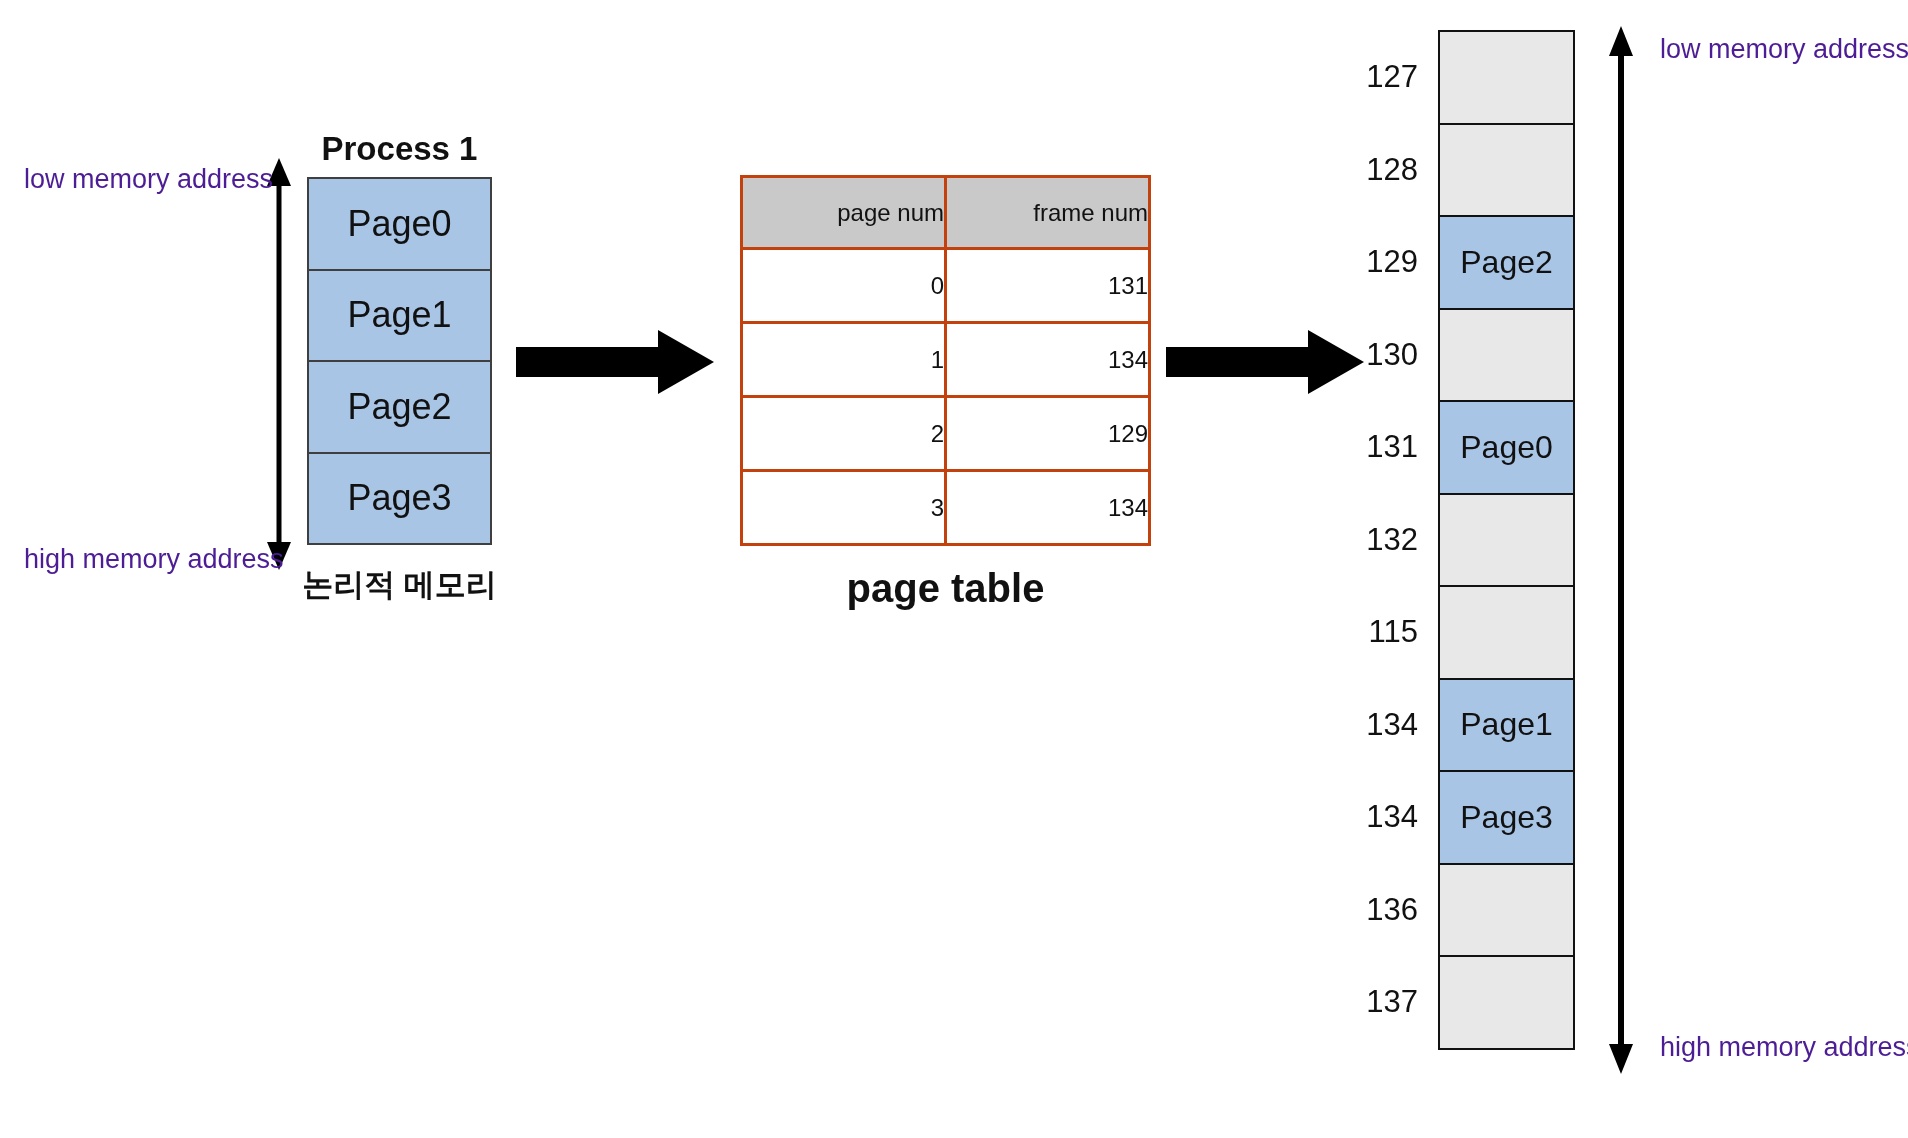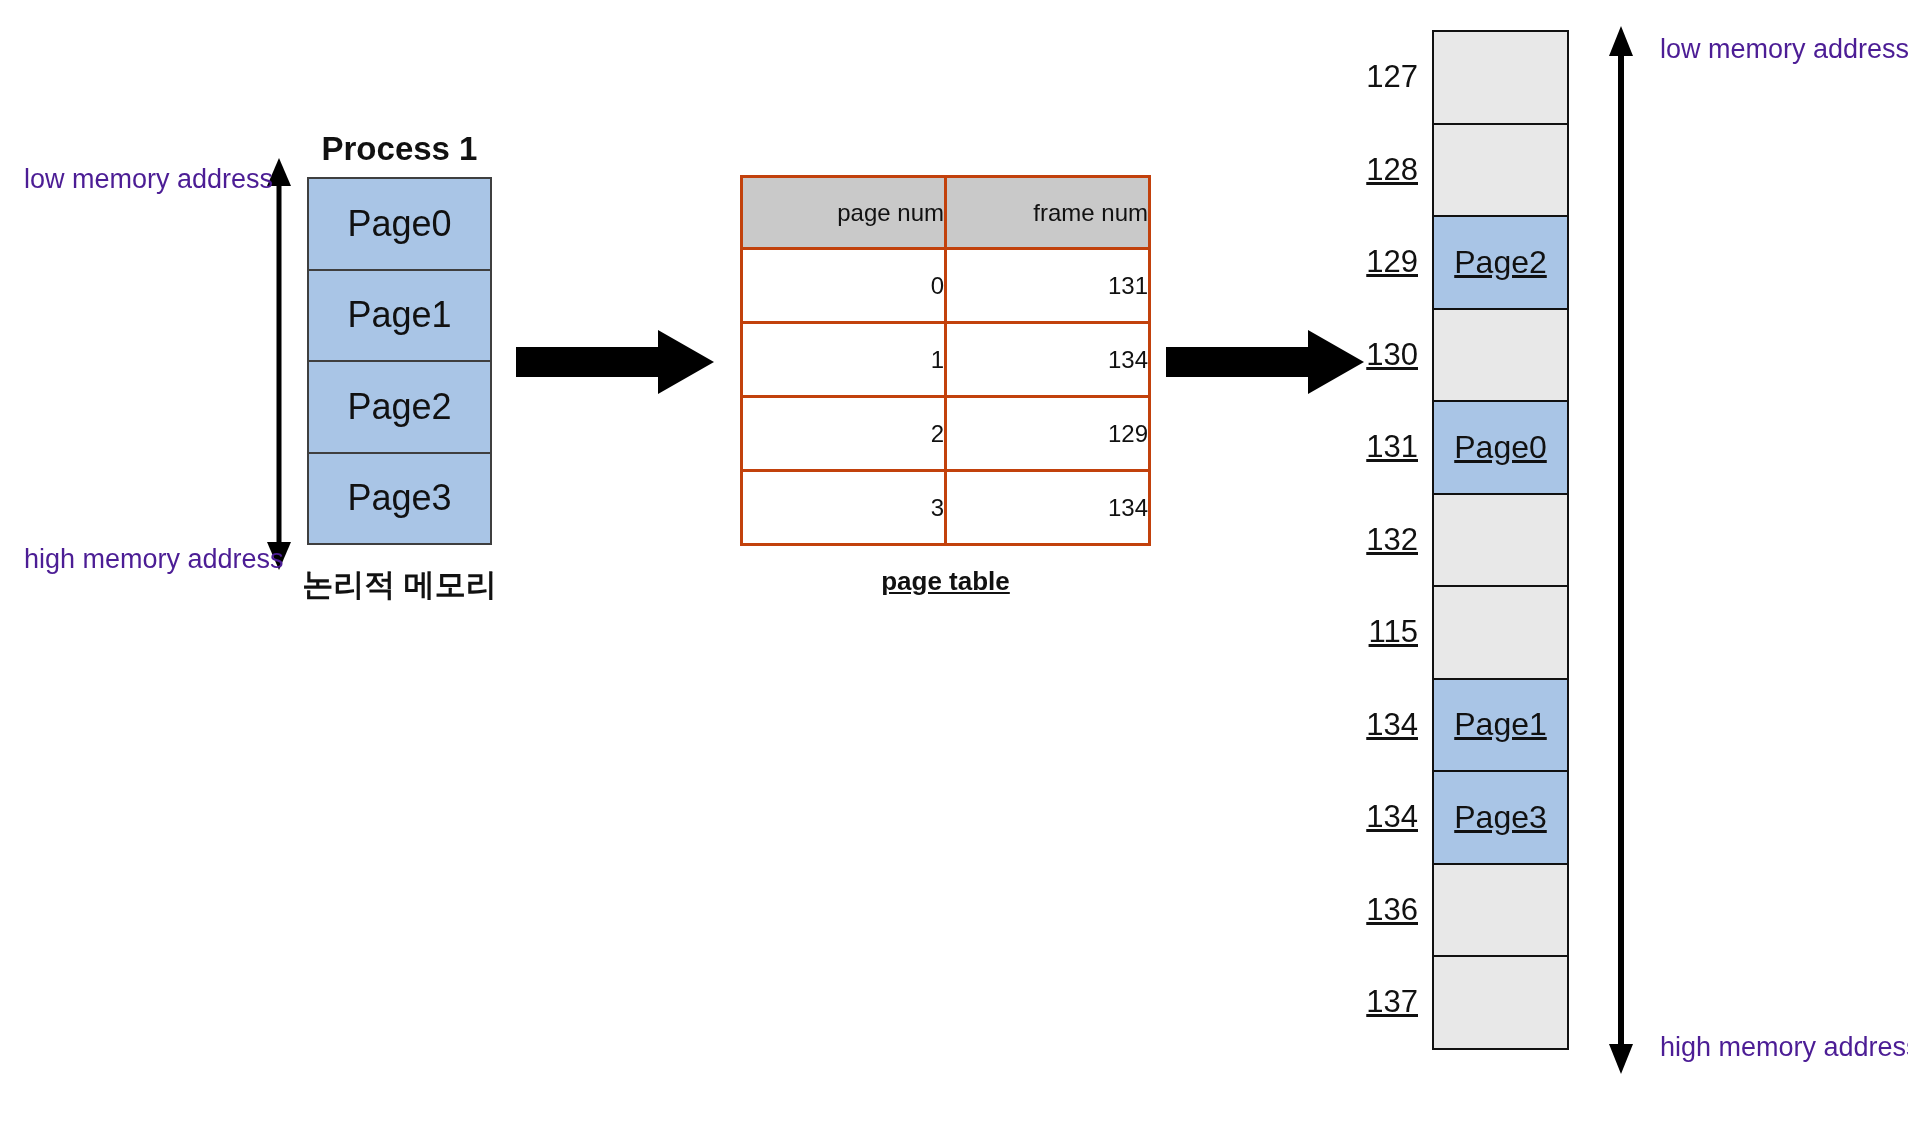--- a/index.html
+++ b/index.html
@@ -44,28 +44,28 @@
     table-layout:fixed;
   }
   .ptable th, .ptable td {
     border:3px solid #c2410c; text-align:right; background:#fff;
     font-size:24px; padding:0;
   }
   .ptable th {
     width:201px; height:69px; background:var(--header-fill); font-weight:normal;
   }
   .ptable td { height:71px; }
-  #cap-table { left:740px; top:566px; width:411px; font-size:26px;text-decoration:underline; }
+  #cap-table { left:740px; top:566px; width:411px; font-size:40px; }
 
   
   .mem-wrap { position:absolute; left:1338px; top:30px; }
   .mem-row { display:flex; align-items:stretch; height:94.5px; }
-  .mem-row:not(:first-child) { margin-top:-2px;text-decoration:underline; }
+  .mem-row:not(:first-child) { margin-top:-2px; }
   .mem-addr {
-    width:80px; padding-right:14px; font-size:31px;
+    width:80px; padding-right:20px; font-size:31px;
     display:flex; align-items:center; justify-content:flex-end;
   }
   .mem-cell {
     width:137px; box-sizing:border-box; border:2px solid #111;
     background:var(--empty-fill);
     display:flex; align-items:center; justify-content:center; font-size:32px;
   }
   .mem-cell.filled { background:var(--page-fill); }
 
   .addr-right { left:1660px; }

